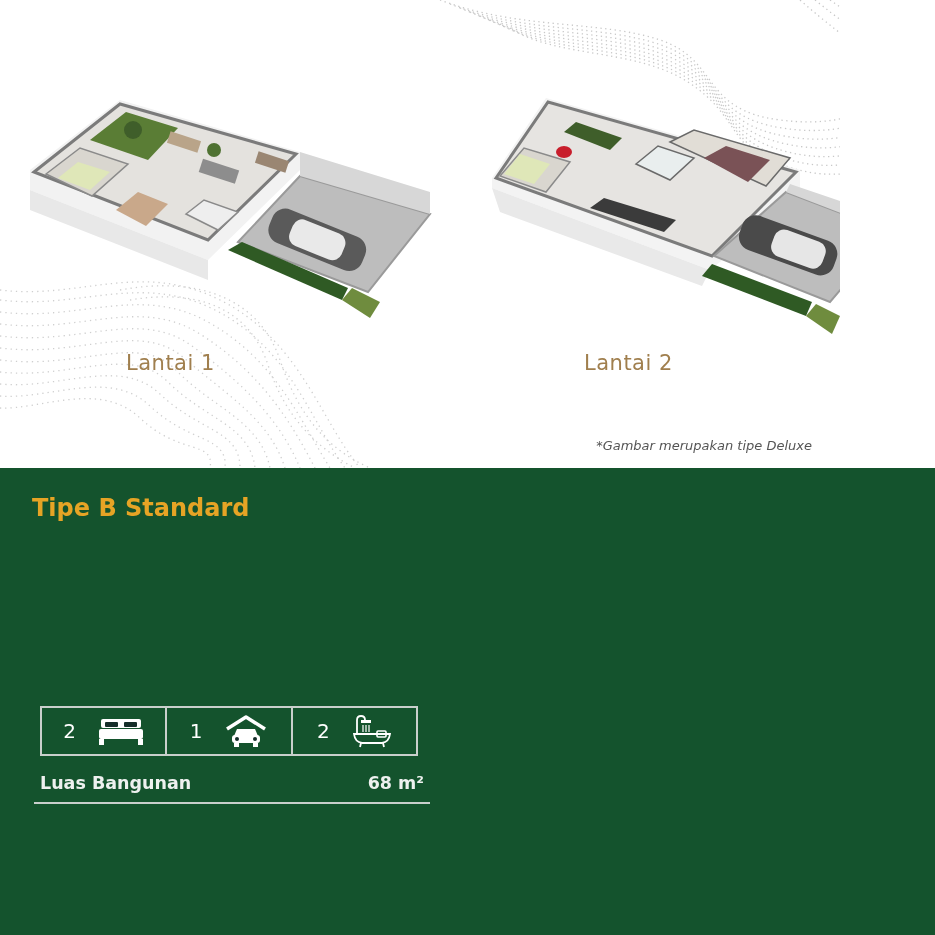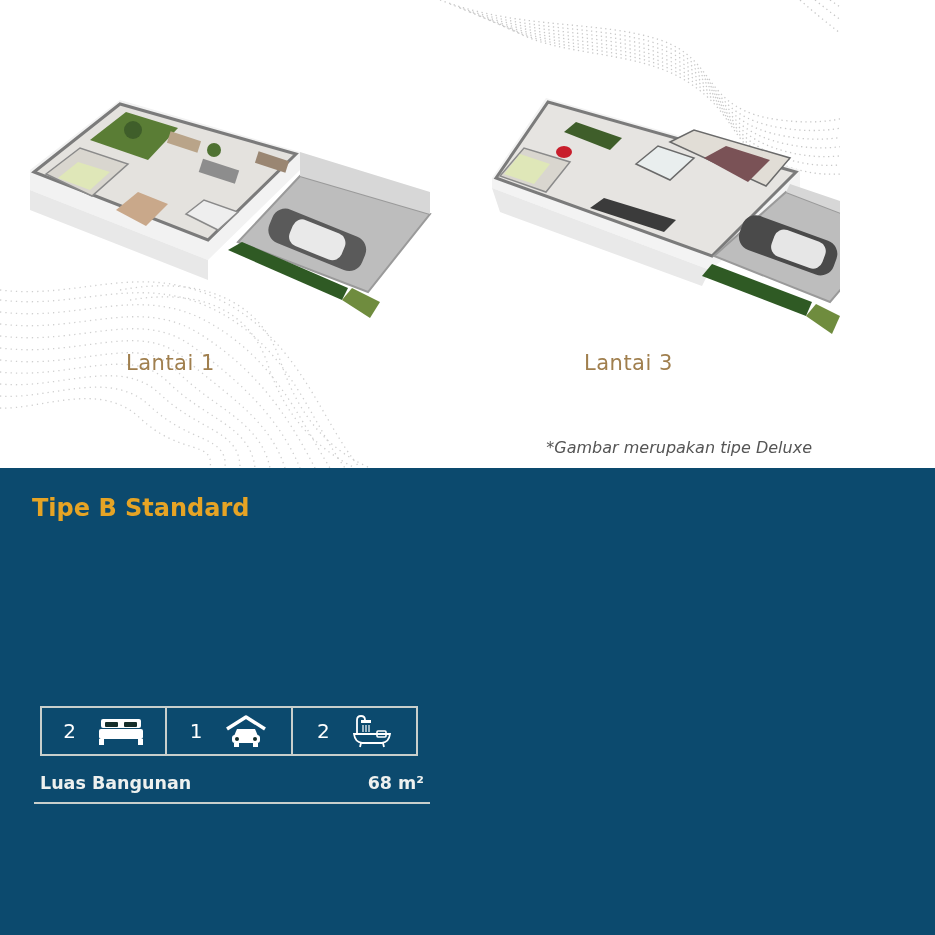--- a/index.html
+++ b/index.html
@@ -11,23 +11,23 @@
 
   .plan { position: absolute; }
   .plan svg { display: block; }
   .plan-1 { left: 28px; top: 92px; width: 405px; height: 240px; }
   .plan-2 { left: 490px; top: 88px; width: 405px; height: 250px; }
 
   .floor-label { position: absolute; font-family: "DejaVu Sans", sans-serif; font-size: 21px; color: #a07f4e; letter-spacing: 0.5px; }
   .floor-label-1 { left: 126px; top: 351px; }
   .floor-label-2 { left: 584px; top: 351px; }
 
-  .note { position: absolute; right: 28px; top: 438px; font-size: 16px; font-style: italic; color: #555555; font-family: "DejaVu Sans", sans-serif; }
-
-  .bottom { position: absolute; left: 0; top: 468px; width: 935px; height: 467px; background: #0c4a6e; }
+  .note { position: absolute; right: 28px; top: 438px; font-size: 13px; font-style: italic; color: #555555; font-family: "DejaVu Sans", sans-serif; }
+
+  .bottom { position: absolute; left: 0; top: 468px; width: 935px; height: 467px; background: #14532d; }
   .title { position: absolute; left: 32px; top: 26px; font-size: 24px; font-weight: bold; color: #e6a425; font-family: "DejaVu Sans", sans-serif; }
   .desc { position: absolute; left: 32px; top: 72px; width: 440px; font-size: 15.5px; line-height: 26.5px; color: #e6e9e7; font-family: "DejaVu Sans", sans-serif; }
 
   .features { position: absolute; left: 40px; top: 238px; width: 378px; height: 50px; border: 2px solid #c9cfcc; display: flex; }
   .feature { flex: 1; display: flex; align-items: center; justify-content: center; gap: 22px; border-right: 2px solid #c9cfcc; height: 100%; }
   .feature:last-child { border-right: none; }
   .feature-count { font-size: 20px; color: #ffffff; font-family: "DejaVu Sans", sans-serif; }
   .feature-icon svg { display: block; }
 
   .spec { position: absolute; left: 34px; width: 396px; height: 40px; border-bottom: 2px solid #c9cfcc; display: flex; justify-content: space-between; align-items: center; padding: 0 6px 0 6px; }
@@ -139,21 +139,21 @@
       <g transform="rotate(20 300 158)">
         <rect x="248" y="140" width="100" height="36" rx="14" fill="#4a4a4a"></rect>
         <rect x="282" y="144" width="54" height="28" rx="10" fill="#e6e6e6"></rect>
       </g>
       <polygon points="212,188 222,176 322,214 316,228" fill="#2f5a24"></polygon>
       <polygon points="316,228 326,216 350,228 342,246" fill="#6f8c3e"></polygon>
     </svg>
   </div>
 
   <div class="floor-label floor-label-1">Lantai 1</div>
-  <div class="floor-label floor-label-2">Lantai 3</div>
+  <div class="floor-label floor-label-2">Lantai 2</div>
 
   <div class="note">*Gambar merupakan tipe Deluxe</div>
 </div>
 
 <div class="bottom">
   <h1 class="title">Tipe B Standard</h1>
 
   <div class="features">
     <div class="feature">
       <span class="feature-count">2</span>

